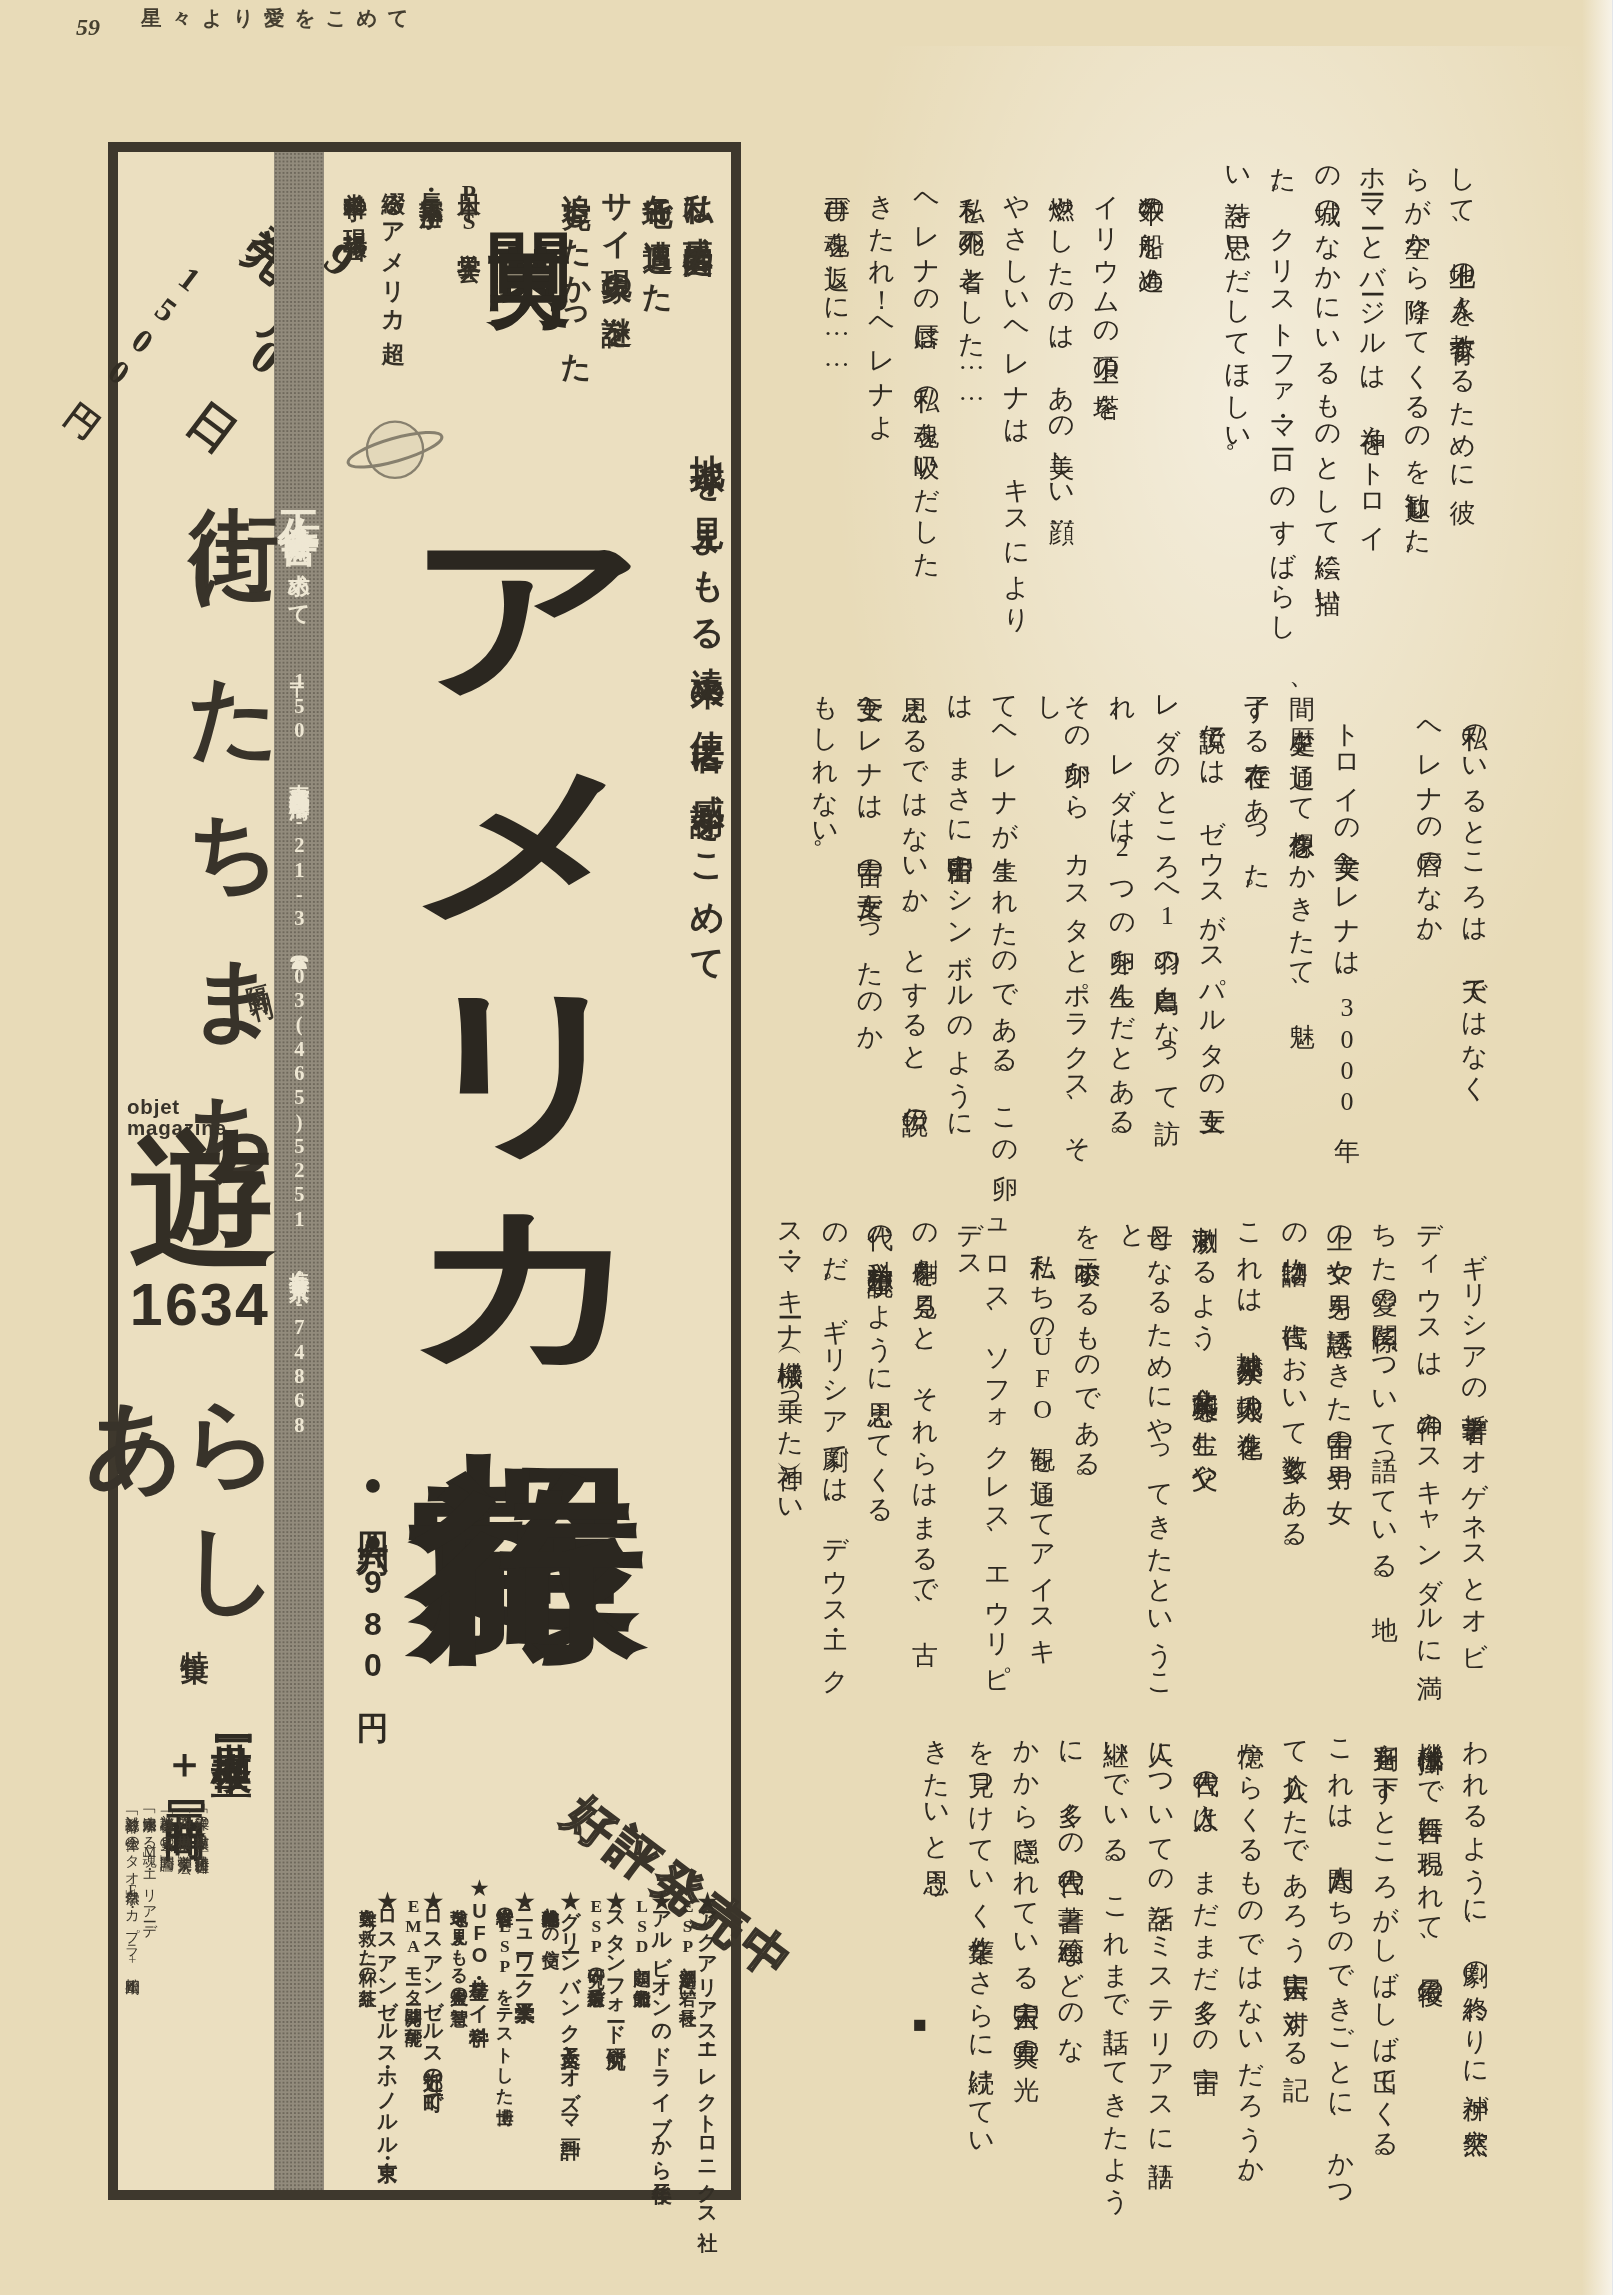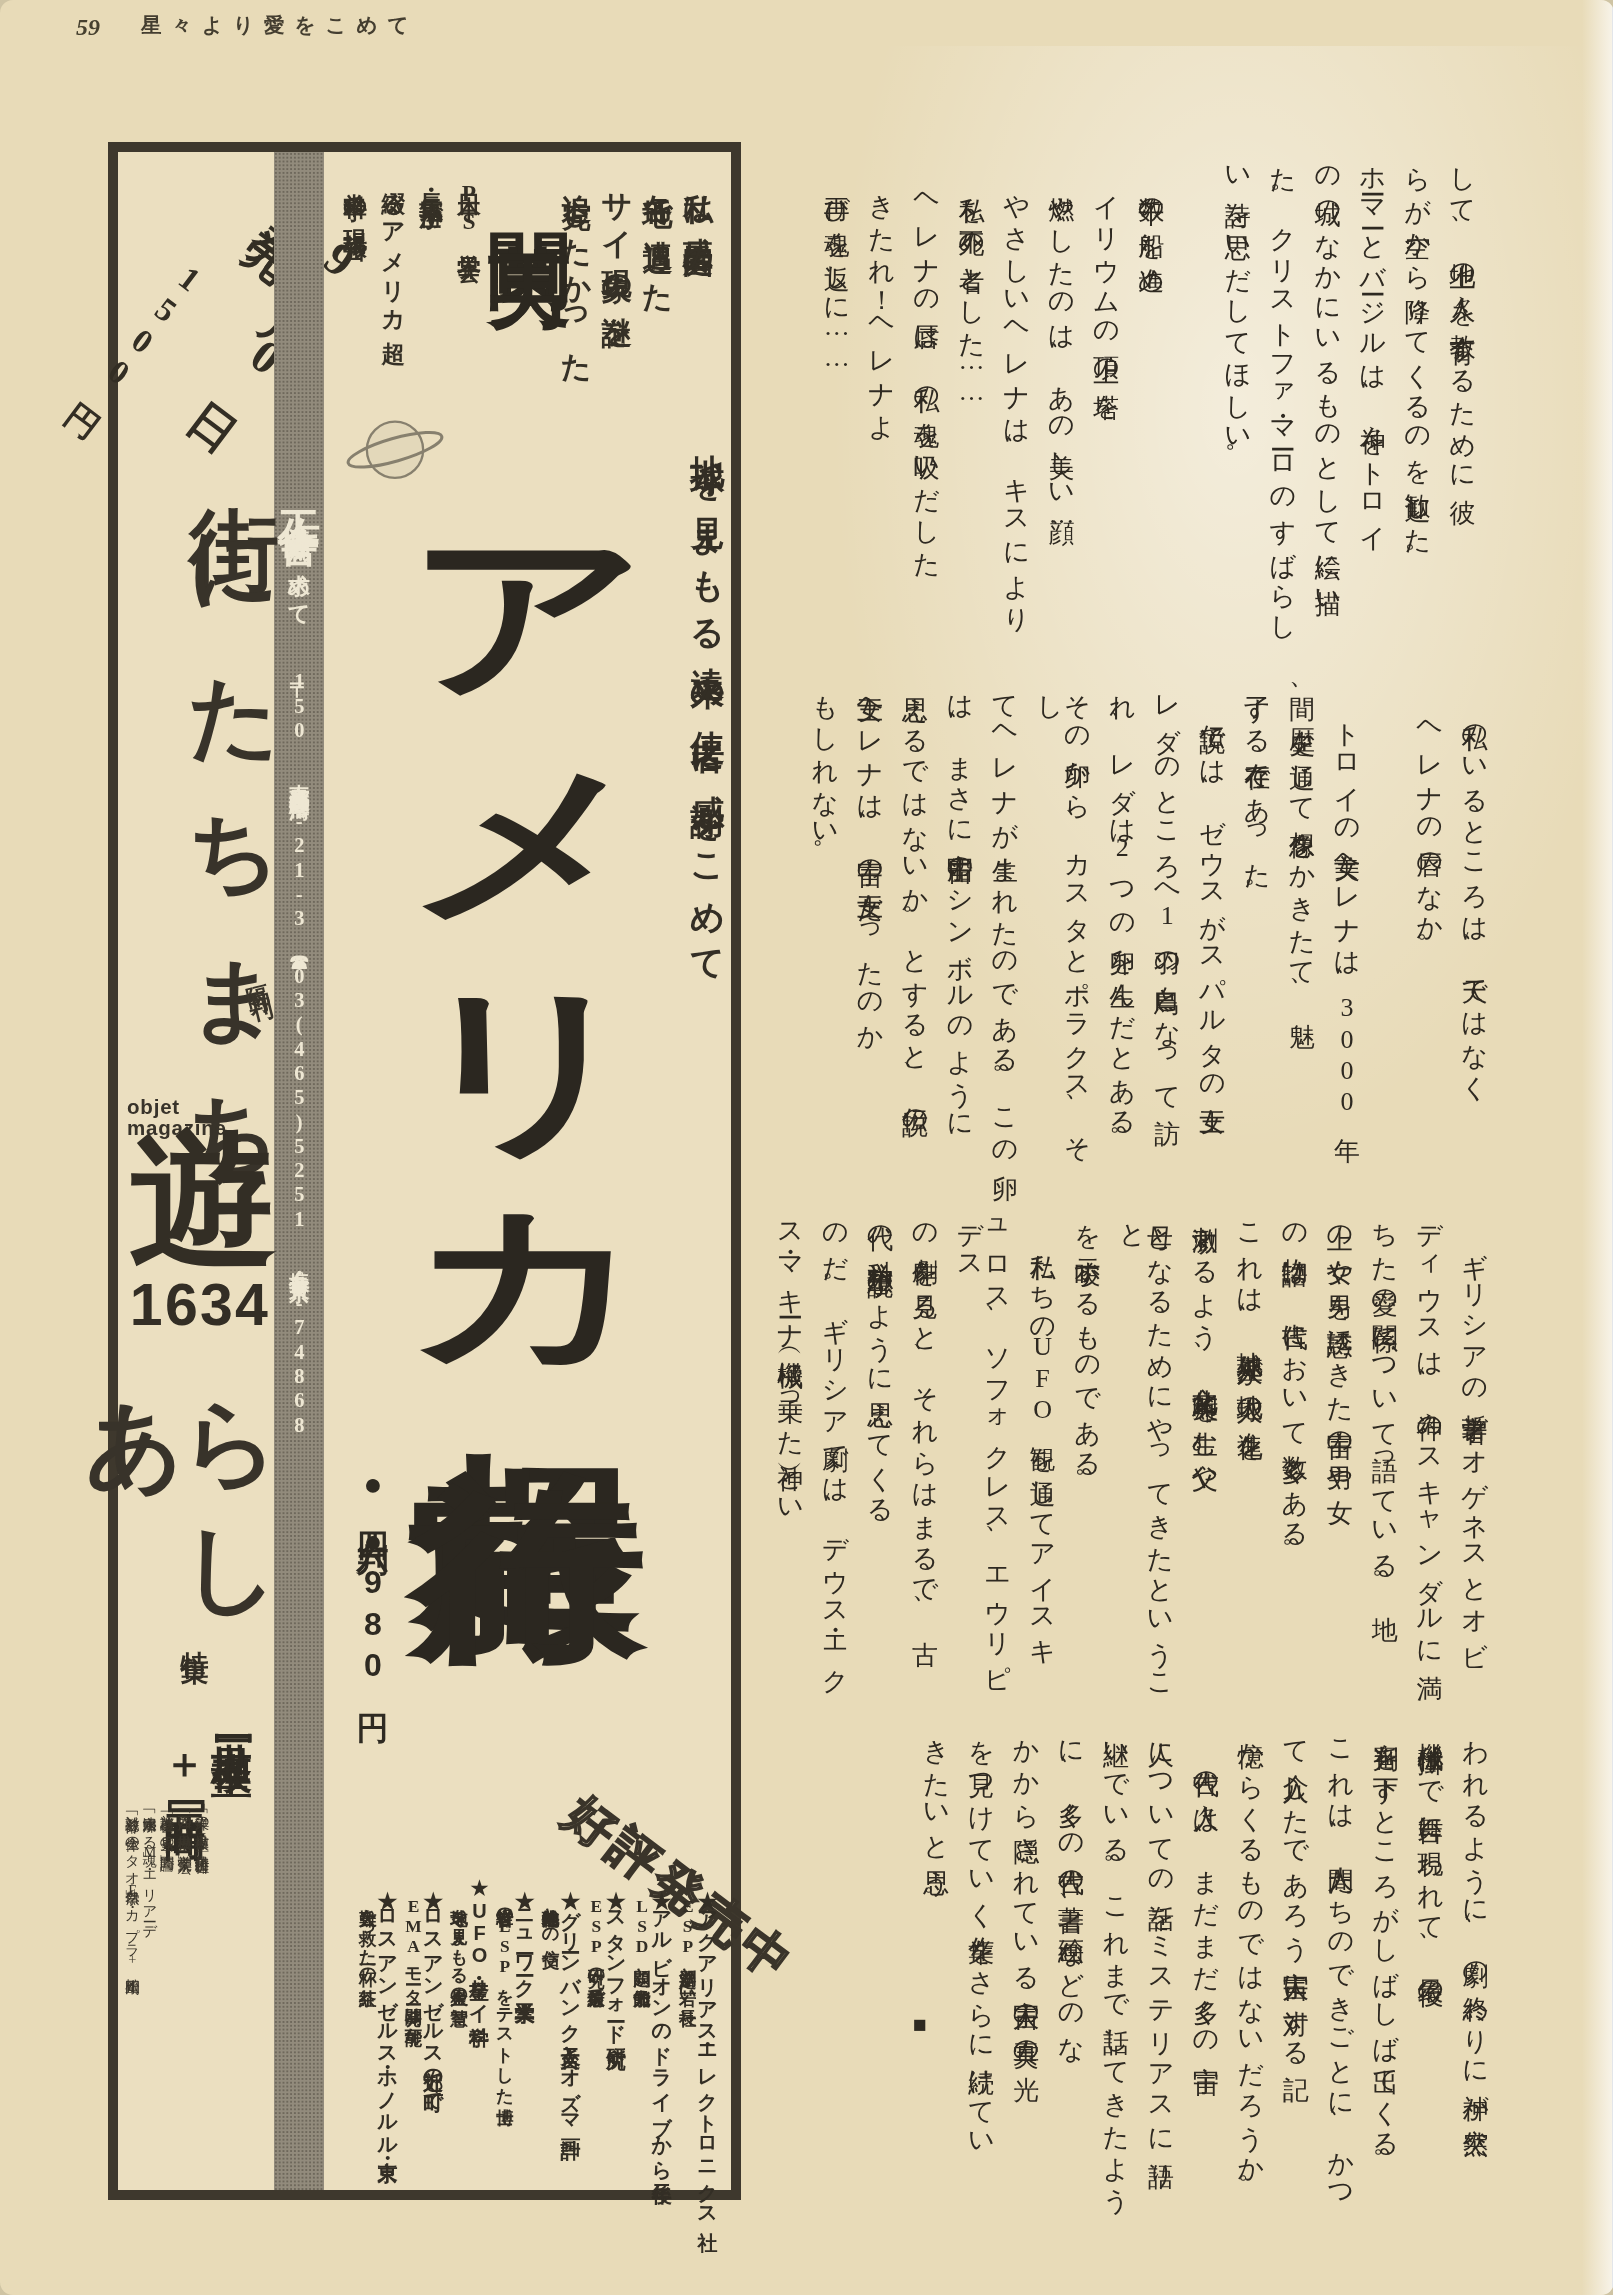--- a/index.html
+++ b/index.html
@@ -1,25 +1,25 @@
 <!DOCTYPE html>
 <html style="font-size:12px"><head>
 <meta charset="utf-8">
 <style>
   html,body{margin:0;padding:0;background:#cfc4a4;}
   .page{position:relative;width:1614px;height:2295px;background:#e8dbb8;overflow:hidden;
-        font-family:"Liberation Serif",serif;color:#2f2a22;border-radius:13px;}
+        font-family:"Liberation Serif",serif;color:#2f2a22;}
   .sheen{position:absolute;left:774px;top:46px;width:840px;height:1214px;pointer-events:none;
          background:radial-gradient(ellipse at 55% 30%, rgba(255,255,255,.5), rgba(255,255,255,0) 62%);}
   .page-edge{position:absolute;right:0;top:0;width:32px;height:100%;pointer-events:none;
          background:linear-gradient(to right, rgba(255,255,255,0), rgba(250,247,240,.85));
          border-right:2.3px solid #e3e6ea;box-sizing:border-box;}
   
   .pagenum{position:absolute;left:76px;top:13.7px;font:italic 700 24px "Liberation Serif",serif;color:#46402f;}
-  .runtitle{position:absolute;left:141px;top:11px;font:600 20.5px "Liberation Sans",sans-serif;
+  .runtitle{position:absolute;left:141px;top:4px;font:600 20.5px "Liberation Sans",sans-serif;
             letter-spacing:10px;color:#443e30;}
   
   .band{position:absolute;writing-mode:vertical-rl;text-orientation:upright;
         font:400 26px/1.06 "Liberation Serif",serif;color:#2e2921;}
   .band p{margin:0;margin-block-start:17.4px;letter-spacing:2.3px;}
   .band p:first-child{margin-block-start:0;}
   .ind1{text-indent:28px;}
   .gapL{margin-block-start:59px !important;}
   .gapM{margin-block-start:55px !important;}
   .endmark{position:absolute;left:913px;top:2012px;font-size:23px;color:#2e2921;}

